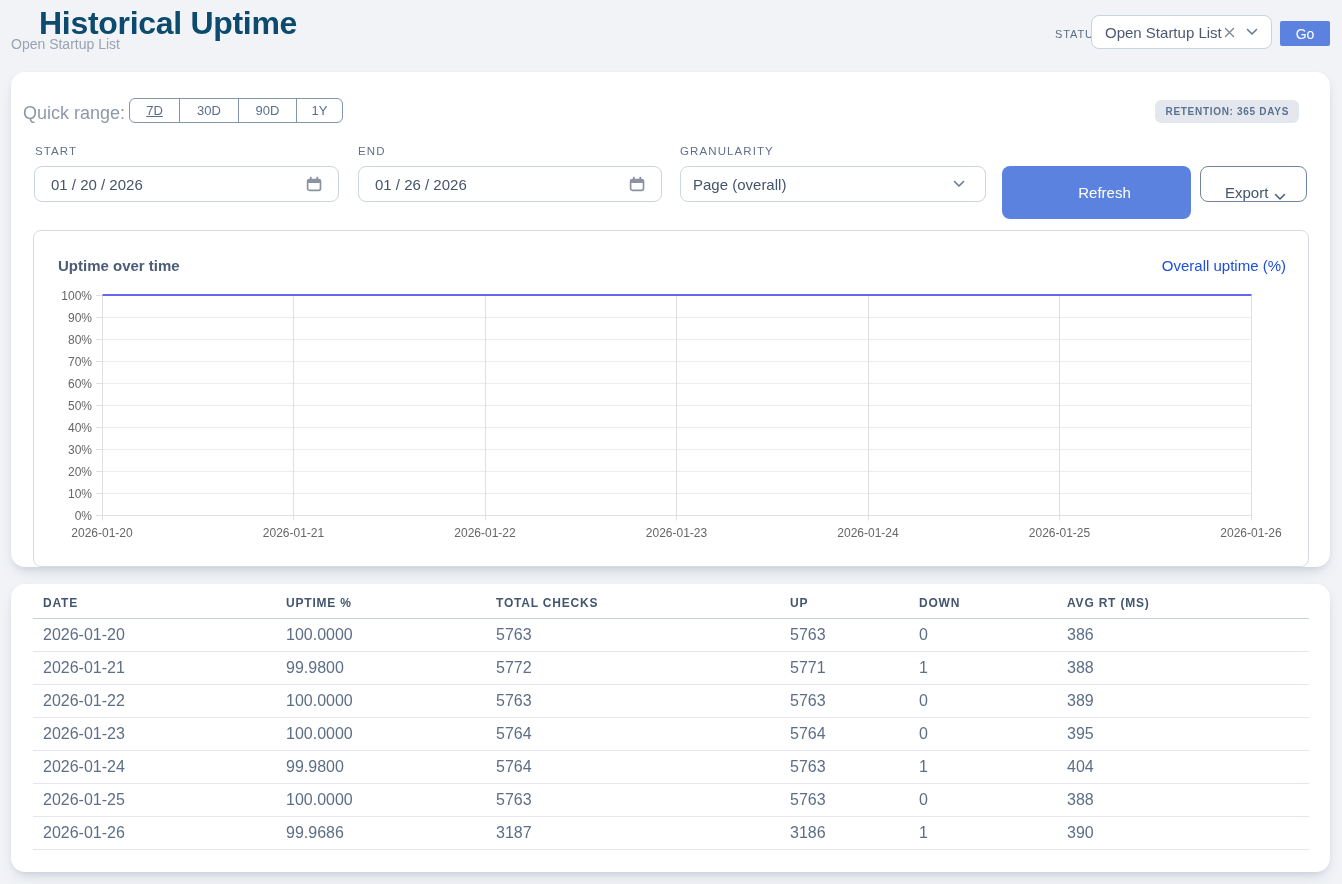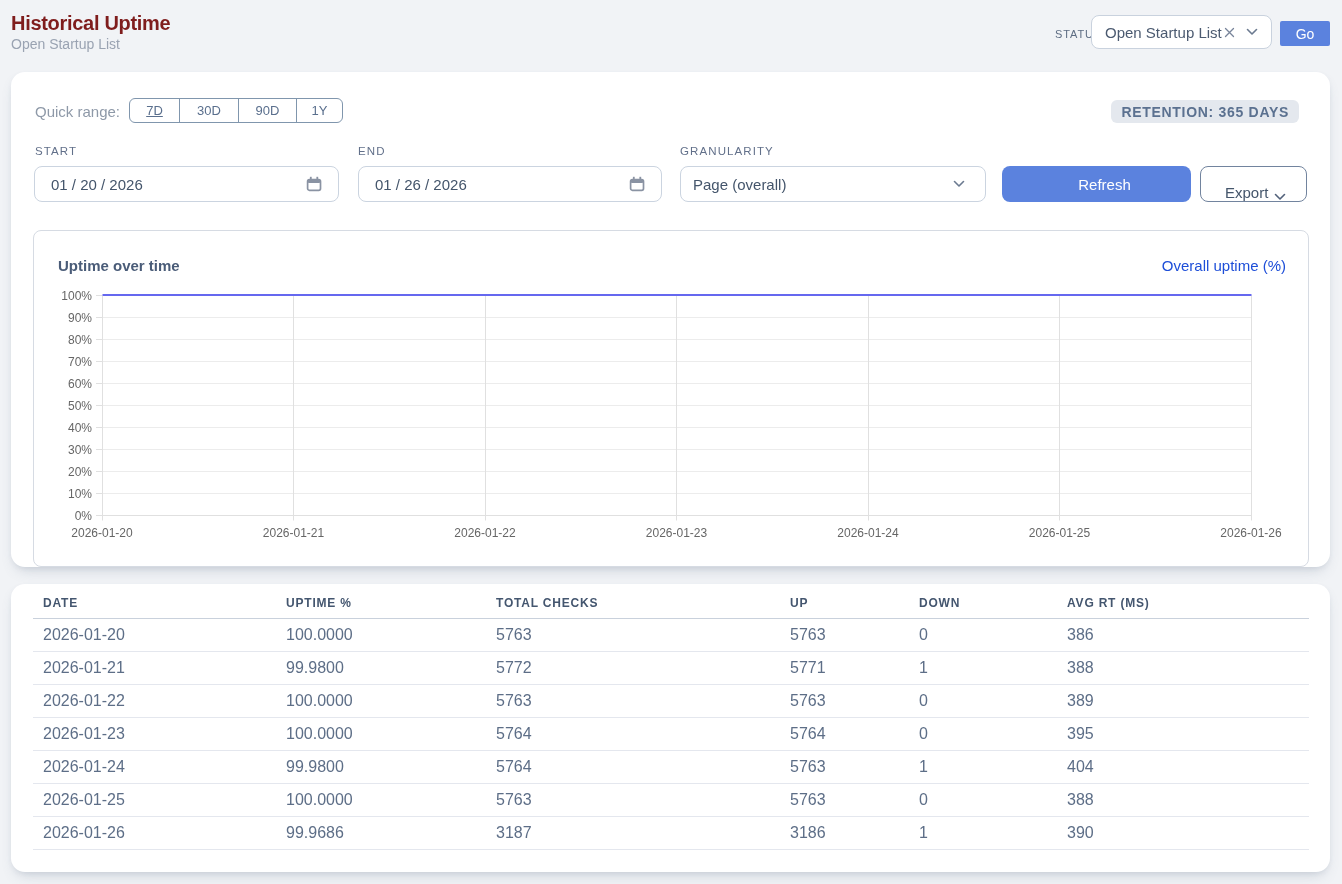--- a/index.html
+++ b/index.html
@@ -2,32 +2,32 @@
 <html><head>
 <meta charset="utf-8">
 <style>
   * { margin:0; padding:0; box-sizing:border-box; }
   html,body { width:1342px; height:884px; overflow:hidden; }
   body { font-family:"Liberation Sans", sans-serif; background:#f1f3f6; }
   #page { position:relative; width:1342px; height:884px; }
   .abs { position:absolute; }
   .card { background:#fff; border-radius:14px;
           box-shadow:0 7px 14px -5px rgba(100,116,139,0.30), 0 2px 4px rgba(100,116,139,0.07); }
-  h1 { font-size:20px; font-weight:bold; color:#7f1d1d; letter-spacing:-0.3px; line-height:29px; }
+  h1 { font-size:32px; font-weight:bold; color:#0c4a6e; letter-spacing:-0.3px; line-height:29px;margin-left:28px; }
   .sub { font-size:14px; color:#9aa3b2; margin-top:-2px; }
   .lbl { font-size:11px; color:#5e6d83; letter-spacing:0.9px; }
   .selbox { display:flex; align-items:center; background:#fff; border:1px solid #c9d2de;
             border-radius:8px; white-space:nowrap; }
   .btn-blue { background:#5b82de; color:#fff; border-radius:2px; display:flex;
               align-items:center; justify-content:center; }
   .seg { display:inline-flex; border:1px solid #8096ad; border-radius:6px; overflow:hidden; }
   .seg div { display:flex; align-items:center; justify-content:center; font-size:13px;
              color:#5a6f8d; border-left:1px solid #8096ad; height:23px; }
   .seg div:first-child { border-left:none;text-decoration:underline; }
-  .badge { background:#e4e8ee; color:#5b7190; font-size:14px; font-weight:bold;
+  .badge { background:#e4e8ee; color:#5b7190; font-size:10px; font-weight:bold;
            letter-spacing:0.7px; border-radius:6px; display:flex; align-items:center;
            padding:0 10px; height:23px; }
   .field-label { font-size:11.5px; color:#62708a; letter-spacing:1.1px; }
   .input { border:1px solid #cbd4e0; border-radius:8px; background:#fff; display:flex;
            align-items:center; padding:0 16px; font-size:15px; color:#44556b; height:36px; }
   .chart-card { background:#fff; border:1px solid #d6dbe3; border-radius:8px; }
   table { border-collapse:collapse; width:1276px; table-layout:fixed; }
   th { font-size:12px; letter-spacing:0.8px; color:#44566f; text-align:left;
        padding:6px 10px 8px; border-bottom:1px solid #c9d1dc; font-weight:bold; line-height:14px; }
   td { font-size:16px; color:#5d6e87; text-align:left; padding:7px 10px;
@@ -48,21 +48,21 @@
       <path d="M1.5 1.5 L9.5 9.5 M9.5 1.5 L1.5 9.5" stroke="#78849a" stroke-width="1.3" stroke-linecap="round"></path>
     </svg>
     <svg width="12" height="8" viewBox="0 0 12 8" style="margin-left:11px;">
       <path d="M1.5 1.5 L6 6 L10.5 1.5" fill="none" stroke="#6b7a90" stroke-width="1.6" stroke-linecap="round" stroke-linejoin="round"></path>
     </svg>
   </div>
   <div class="abs btn-blue" style="left:1280px; top:21px; width:50px; height:25px; font-size:14px;">Go</div>
 
   <div class="abs card" style="left:11px; top:72px; width:1319px; height:495px;">
 
-    <div class="abs" style="left:24px; top:31px; font-size:15px; color:#8e99a8;">Quick range:</div>
+    <div class="abs" style="left:12px; top:31px; font-size:18px; color:#8e99a8;">Quick range:</div>
     <div class="abs seg" style="left:118px; top:26px;">
       <div style="width:49px;">7D</div>
       <div style="width:59px;">30D</div>
       <div style="width:58px;">90D</div>
       <div style="width:46px;">1Y</div>
     </div>
     <div class="abs badge" style="top:28px; right:31px;">RETENTION: 365 DAYS</div>
 
     <div class="abs field-label" style="left:24px; top:73px;">START</div>
     <div class="abs input" style="left:23px; top:94px; width:305px;">
@@ -84,21 +84,21 @@
         <rect x="1.6" y="3.7" width="12.9" height="3.4" rx="1.6" fill="#8a93a3"></rect>
       </svg>
     </div>
     <div class="abs field-label" style="left:669px; top:73px;">GRANULARITY</div>
     <div class="abs input" style="left:669px; top:94px; width:306px; padding:0 12px;">
       <span>Page (overall)</span>
       <svg width="12" height="8" viewBox="0 0 12 8" style="margin-left:auto; margin-right:8px;">
         <path d="M1.5 1.5 L6 6 L10.5 1.5" fill="none" stroke="#6b7a90" stroke-width="1.6" stroke-linecap="round" stroke-linejoin="round"></path>
       </svg>
     </div>
-    <div class="abs btn-blue" style="left:991px; top:94px; width:189px; height:36px; font-size:15px; border-radius:8px;padding-left:16px;">Refresh</div>
+    <div class="abs btn-blue" style="left:991px; top:94px; width:189px; height:53px; font-size:15px; border-radius:8px;padding-left:16px;">Refresh</div>
     <div class="abs input" style="left:1189px; top:94px; width:107px; border-color:#72849e; padding:0 20px 0 24px; justify-content:space-between;align-items:flex-end;">
       <span>Export</span>
       <svg width="12" height="8" viewBox="0 0 12 8">
         <path d="M1.5 1.5 L6 6 L10.5 1.5" fill="none" stroke="#52617a" stroke-width="1.6" stroke-linecap="round" stroke-linejoin="round"></path>
       </svg>
     </div>
 
     <div class="abs chart-card" style="left:22px; top:158px; width:1276px; height:337px;">
       <div class="abs" style="left:24px; top:26px; font-size:15px; font-weight:bold; color:#4a5c78;">Uptime over time</div>
       <div class="abs" style="right:22px; top:26px; font-size:15px; color:#1d4ed8;text-align:center;">Overall uptime (%)</div>

